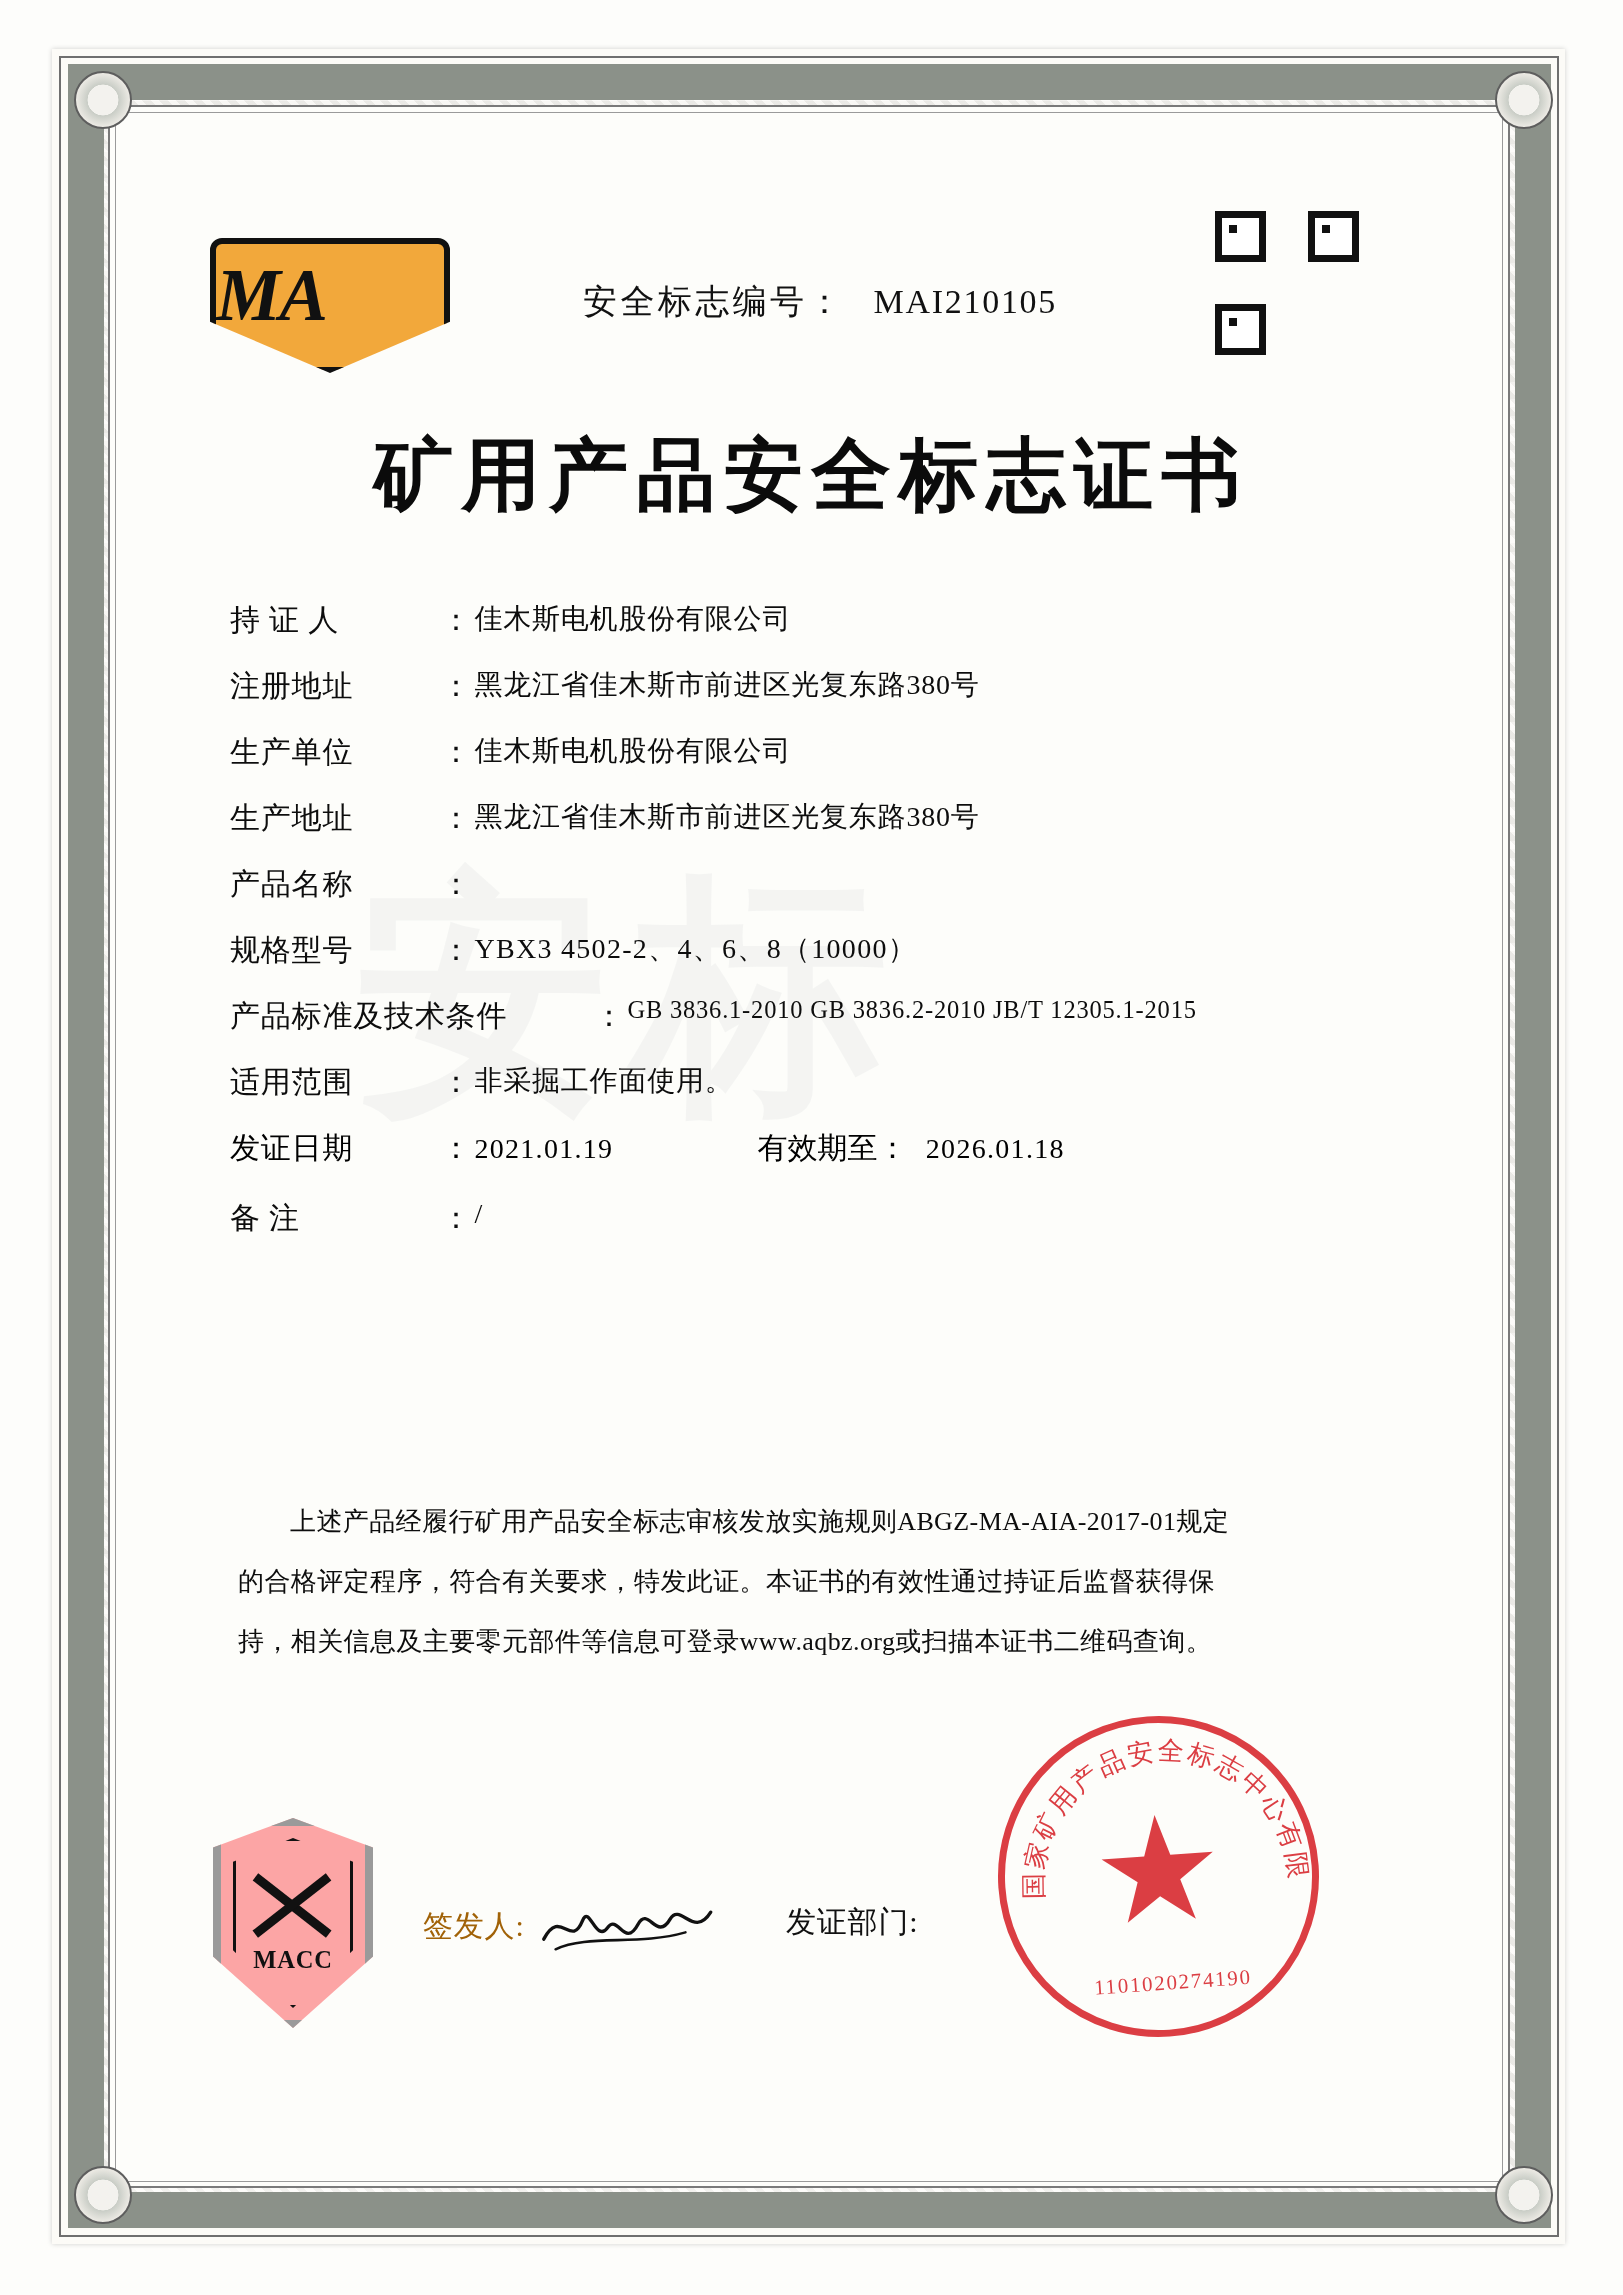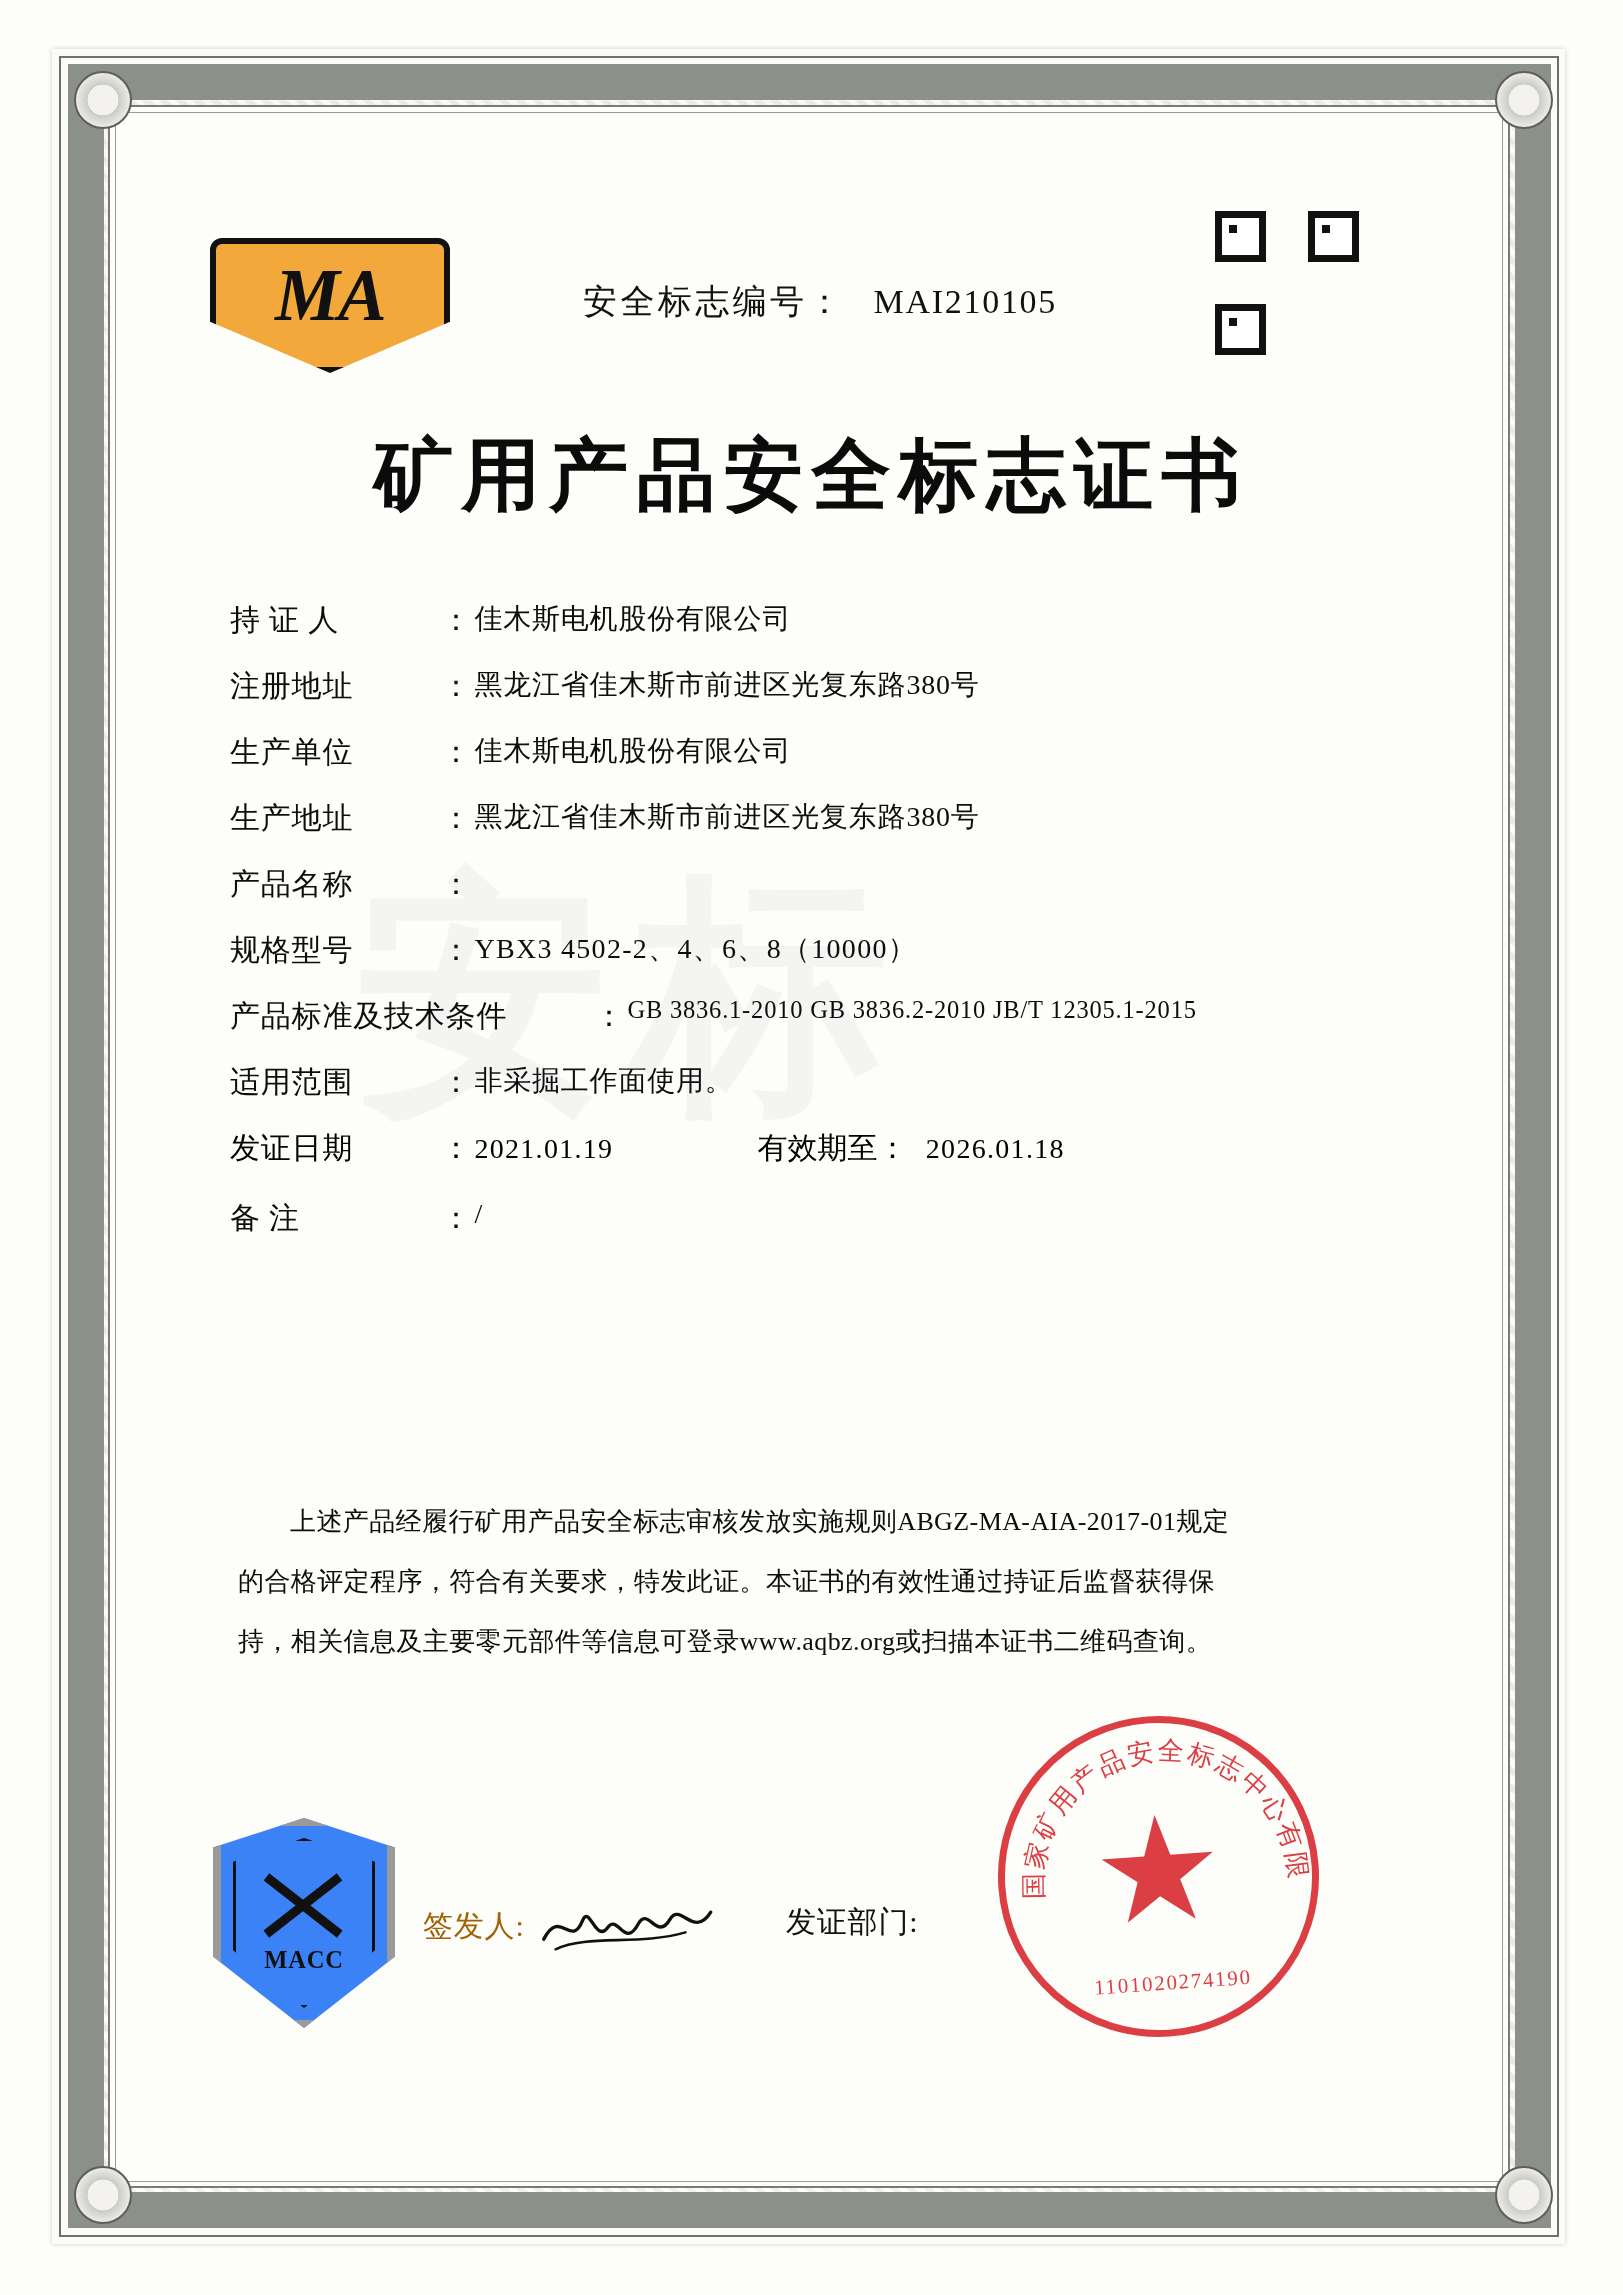--- a/index.html
+++ b/index.html
@@ -127,21 +127,20 @@
   }
   .ma-shield {
     width: 240px;
     height: 135px;
     background: #f2a83b;
     border: 6px solid #111;
     border-radius: 12px 12px 22px 22px;
     box-sizing: border-box;
     display: flex;
     align-items: center;
-    justify-content: center;
     position: relative;
     clip-path: polygon(0 0, 100% 0, 100% 62%, 50% 100%, 0 62%);
   }
   .ma-text {
     font-family: "Liberation Serif", serif;
     font-weight: bold;
     font-size: 73px;
     color: #111;
     letter-spacing: -1.7px;
     margin-top: -18.6px;
@@ -261,23 +260,23 @@
 
   
   .macc-badge {
     position: absolute;
     left: 213px;
     top: 1818px;
     width: 182px;
     height: 210px;
   }
   .macc-shield {
-    width: 182px;
+    width: 160px;
     height: 210px;
-    background: #3b82f6;
+    background: #fca5a5;
     border: 8.5px solid #9a9a9a;
     box-sizing: border-box;
     clip-path: polygon(50% 0, 100% 14%, 100% 66%, 50% 100%, 0 66%, 0 14%);
     position: relative;
     display: flex;
     align-items: flex-end;
     justify-content: center;
   }
   .macc-inner {
     position: absolute;

